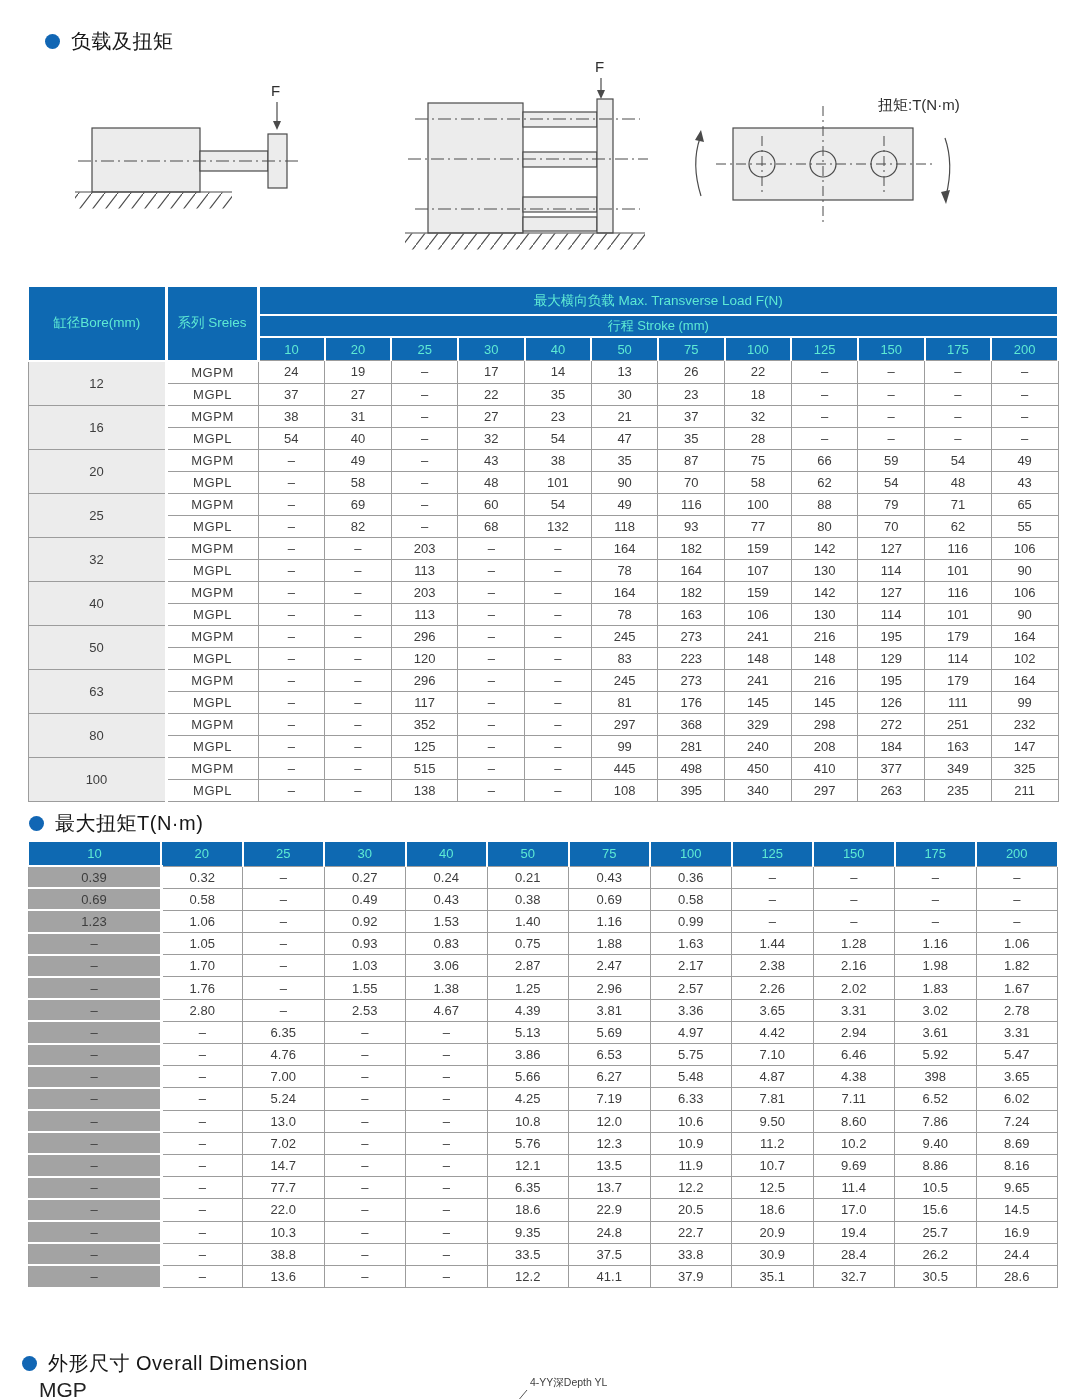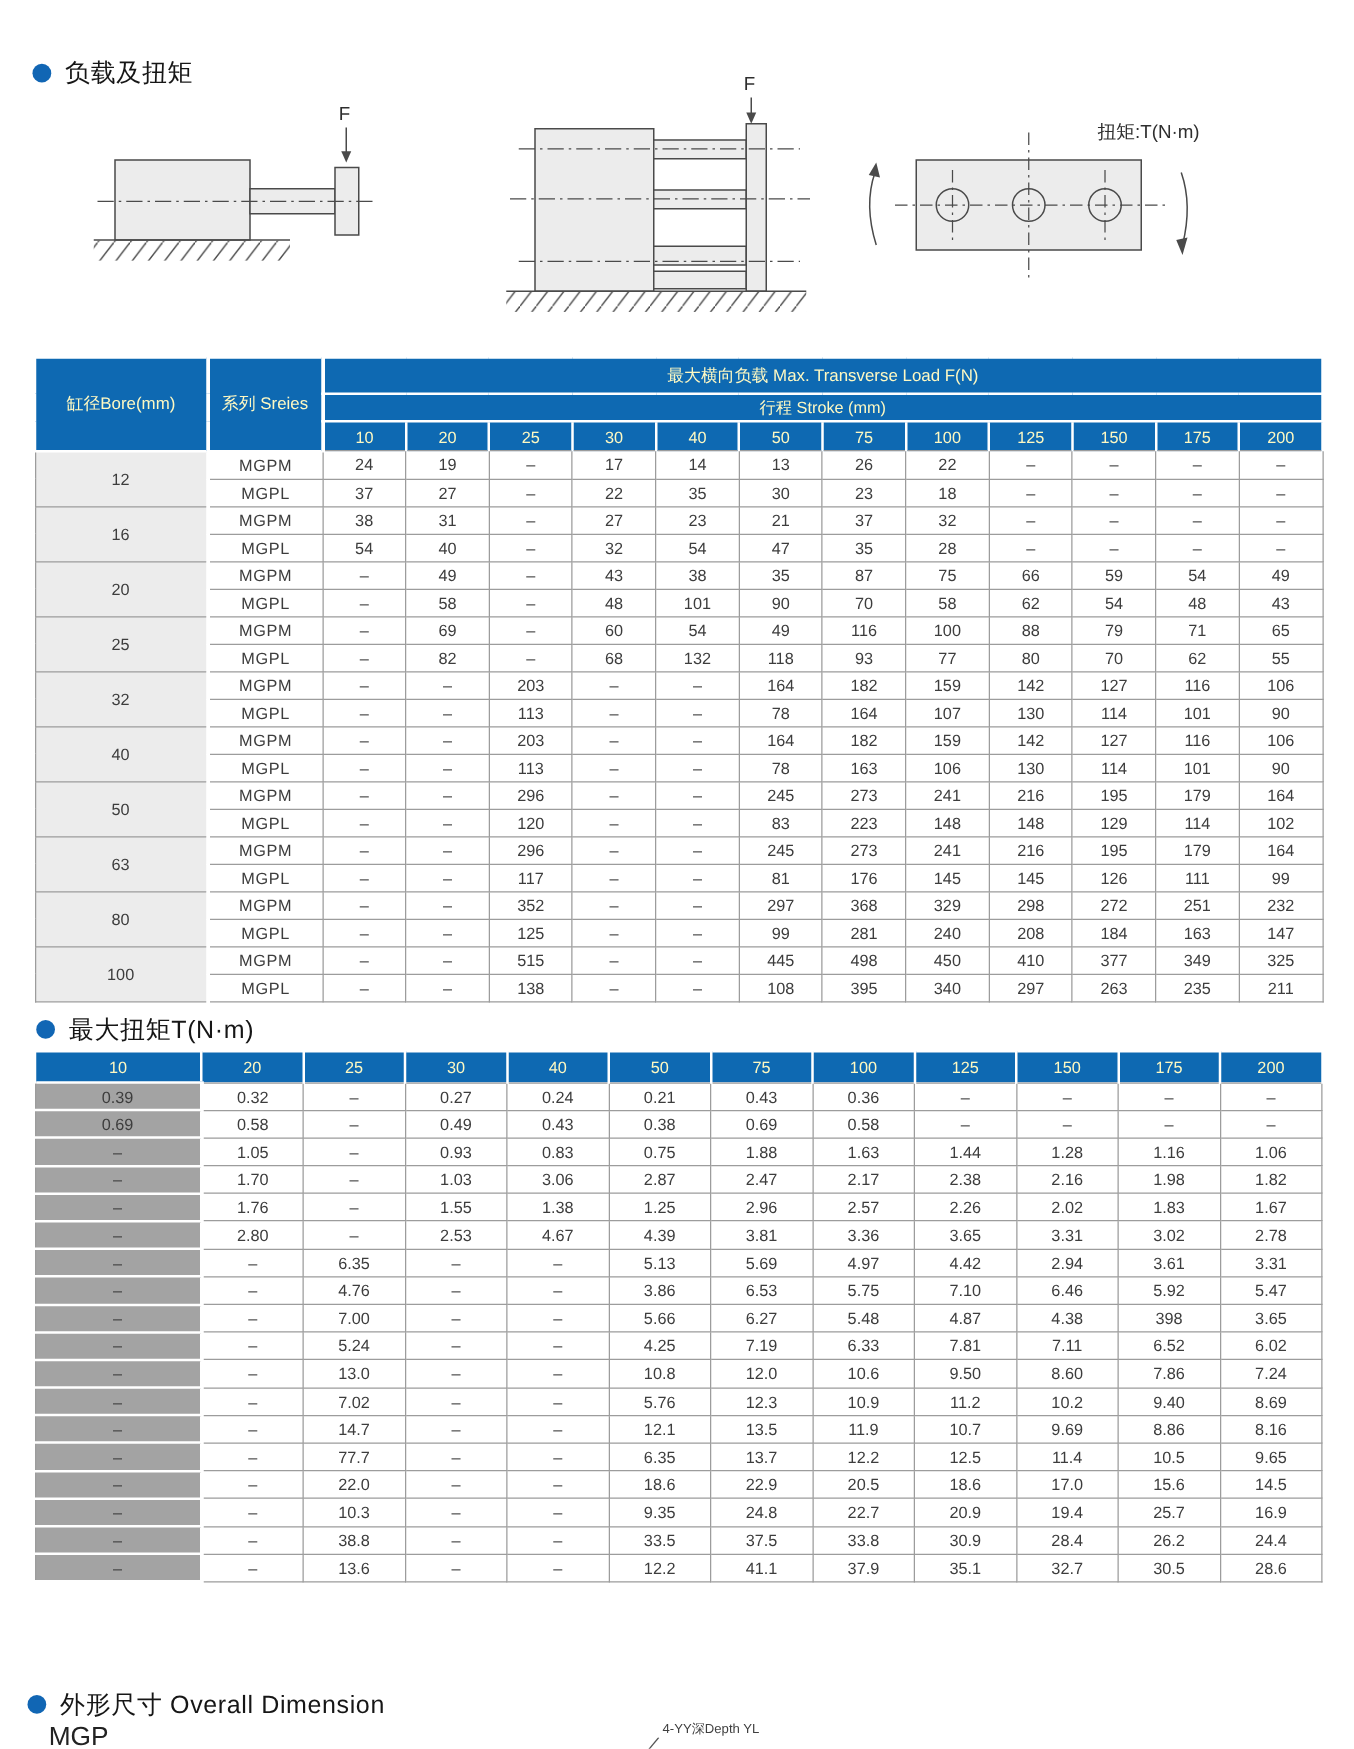--- a/index.html
+++ b/index.html
@@ -2,33 +2,33 @@
 <html><head>
 <meta charset="utf-8">
 <style>
   html,body { margin:0; padding:0; }
   body {
     width:1083px; height:1399px; position:relative; overflow:hidden;
     background:#ffffff; font-family:"Liberation Sans","DejaVu Sans",sans-serif; color:#333;
   }
   .heading { position:absolute; display:flex; align-items:center; gap:11px; font-size:20px; color:#161616; letter-spacing:0.5px; }
   .bullet { width:15px; height:15px; border-radius:50%; background:#1166b4; flex:0 0 auto; }
-  #heading-1 { left:26px; top:28px;margin-top:17px; }
+  #heading-1 { left:45px; top:28px; }
   #heading-2 { left:29px; top:810px; }
   #heading-3 { left:22px; top:1350px; }
   #model-label { position:absolute; left:39px; top:1378px; font-size:21px; color:#222; }
 
   #diagrams { position:absolute; left:0; top:58px; width:1083px; height:215px; }
   .dlabel { font-size:15px; fill:#2e2e2e; }
 
   table { border-collapse:collapse; table-layout:fixed; }
   #load-table   { position:absolute; left:27px; top:285px; width:1030px; }
   #torque-table { position:absolute; left:27px; top:840px; width:1030px; }
 
-  th { background:#0e69b2; color:#fef9c3; font-weight:normal; font-size:13px; border:2px solid #fff; padding:0; text-align:center; }
+  th { background:#0e69b2; color:#5eead4; font-weight:normal; font-size:13px; border:2px solid #fff; padding:0; text-align:center; }
   #load-table tr.h1 th { height:27px; font-size:13.5px; }
   #load-table tr.h2 th { height:20px;margin-left:12px; }
   #load-table tr.h3 th { height:22px; border-bottom:1px solid #9c9c9c; }
   #load-table th.corner { border-right:3px solid #fff; }
 
   td { border:1px solid #9c9c9c; font-size:13px; color:#3d3d3d; text-align:center; padding:0; background:#fff; height:21px; }
   #load-table td.bore { background:#ececec; border-right:3px solid #fff; }
   #load-table td.series { letter-spacing:0.5px; }
 
   #torque-table tr.t1 th { height:21px; }
@@ -495,20 +495,34 @@
           <td>0.43</td>
           <td>0.38</td>
           <td>0.69</td>
           <td>0.58</td>
           <td>–</td>
           <td>–</td>
           <td>–</td>
           <td>–</td>
         </tr>
         <tr>
+          <td>1.23</td>
+          <td>1.06</td>
+          <td>–</td>
+          <td>0.92</td>
+          <td>1.53</td>
+          <td>1.40</td>
+          <td>1.16</td>
+          <td>0.99</td>
+          <td>–</td>
+          <td>–</td>
+          <td>–</td>
+          <td>–</td>
+        </tr>
+        <tr>
           <td>–</td>
           <td>1.05</td>
           <td>–</td>
           <td>0.93</td>
           <td>0.83</td>
           <td>0.75</td>
           <td>1.88</td>
           <td>1.63</td>
           <td>1.44</td>
           <td>1.28</td>

